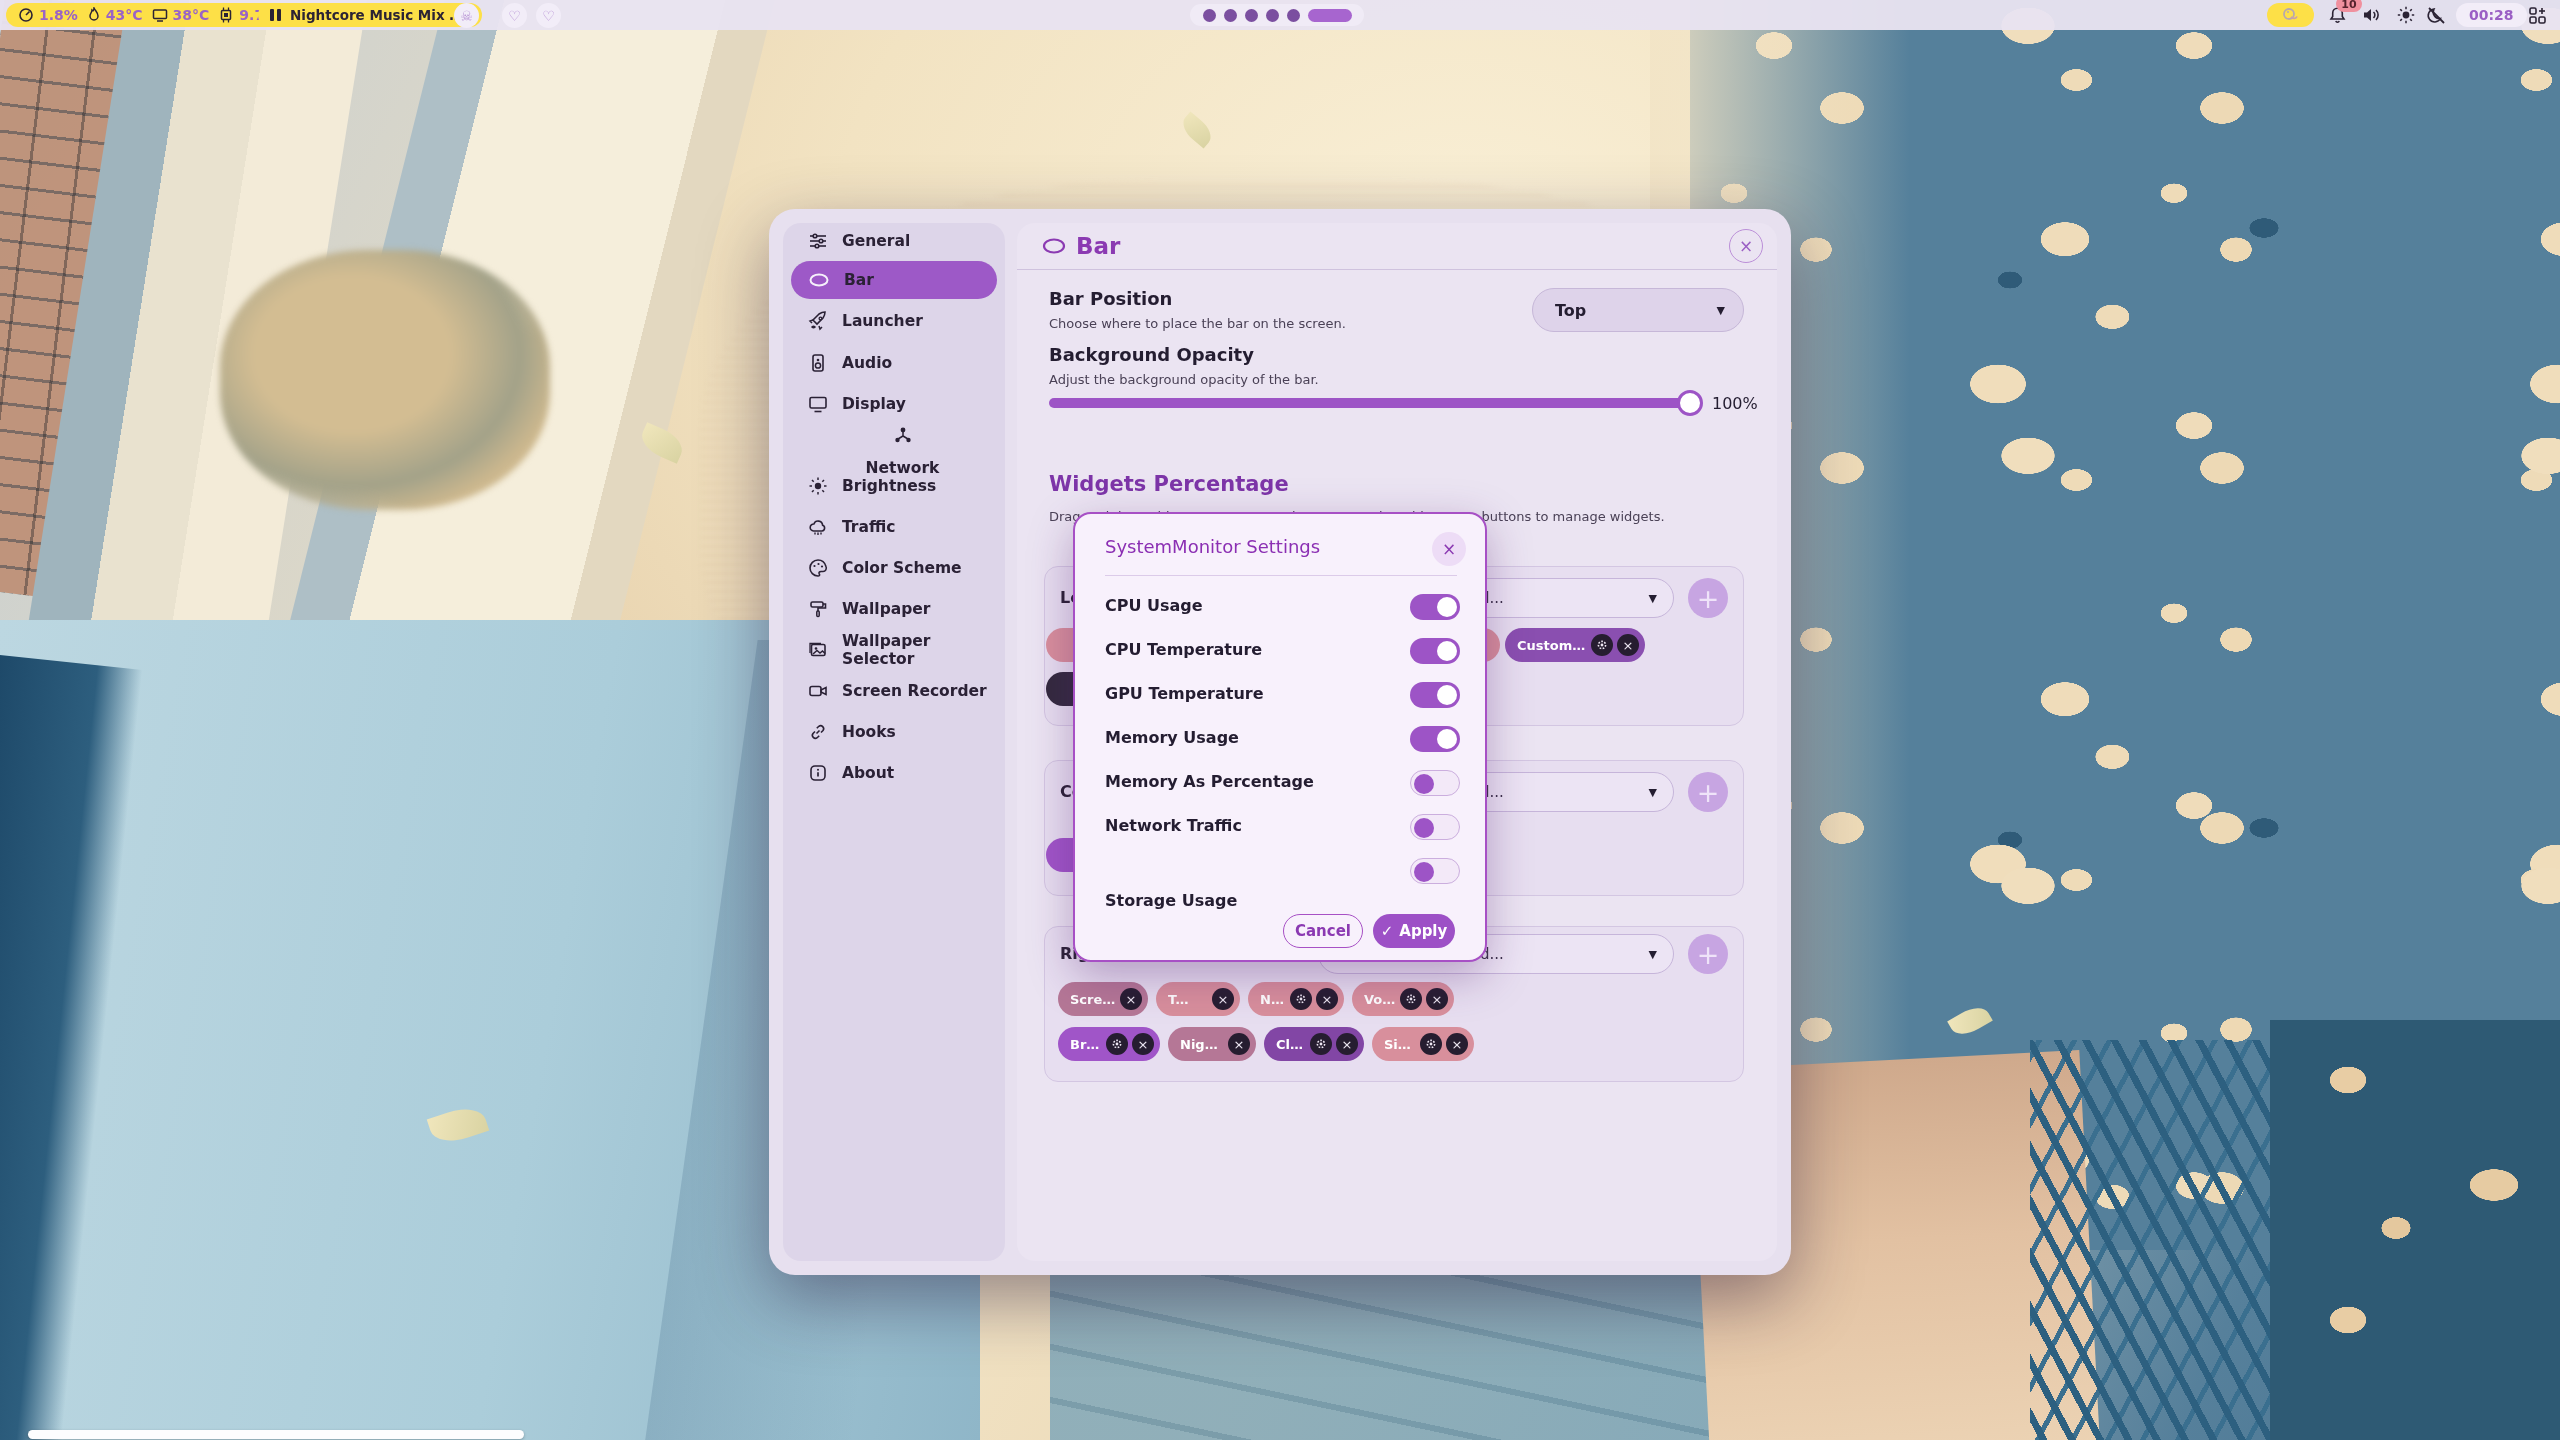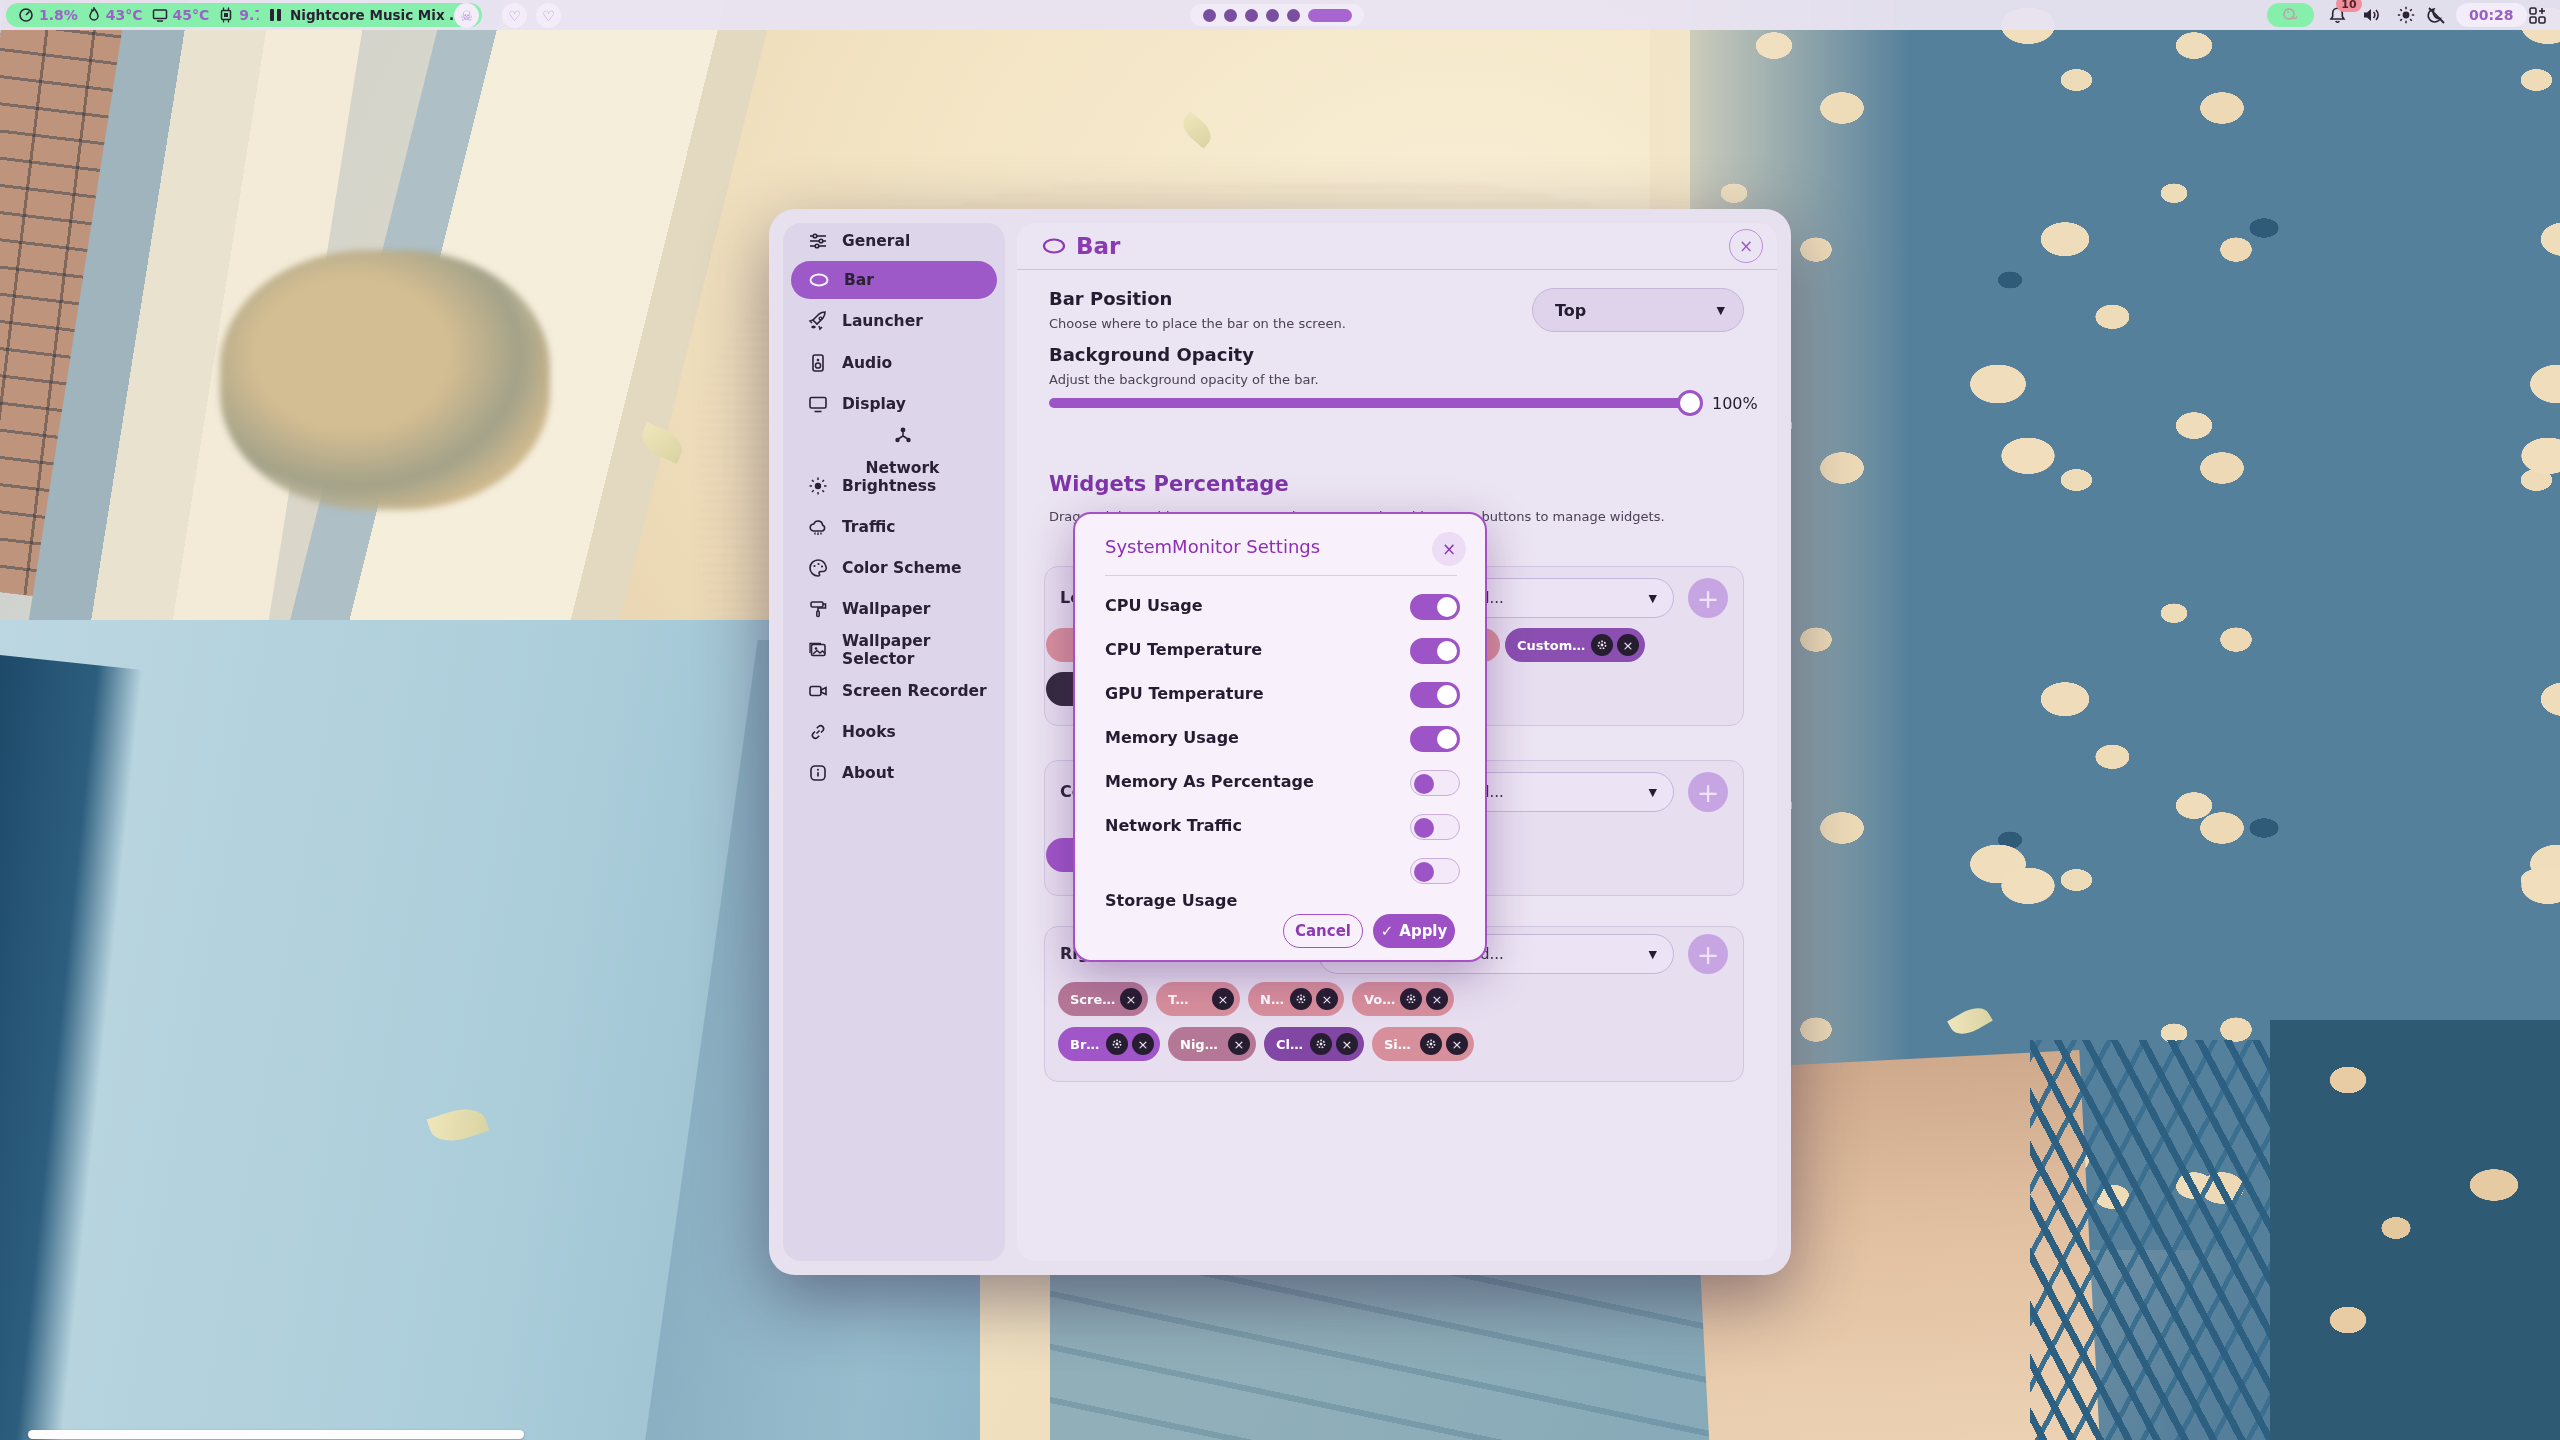--- a/index.html
+++ b/index.html
@@ -39,21 +39,21 @@
   .wp-tan-wall{left:1700px;top:1060px;width:390px;height:400px;transform:rotate(-3deg);background:linear-gradient(180deg,#cfa98c,#e2c1a2 45%,#ecd3b4);}
   .wp-fence{left:2030px;top:1040px;width:310px;height:420px;background:repeating-linear-gradient(62deg,rgba(0,0,0,0) 0 18px,#2d6080 18px 25px),repeating-linear-gradient(-62deg,rgba(0,0,0,0) 0 26px,#3a6f8f 26px 31px);}
   .wp-foliage-br{left:2270px;top:1020px;width:300px;height:430px;background-color:#2e5a74;
     background-image:radial-gradient(ellipse 30px 22px at 30% 25%,#e8cda4 60%,transparent 61%),radial-gradient(ellipse 40px 26px at 70% 55%,#e6cba2 60%,transparent 61%),radial-gradient(ellipse 24px 18px at 45% 80%,#e4c89e 60%,transparent 61%);
     background-size:260px 240px,320px 300px,280px 260px;}
   .leaf{position:absolute;background:linear-gradient(120deg,#f0e6bc,#d9d3a2);border-radius:0 60% 0 60%;}
   .bottom-strip{left:28px;top:1430px;width:496px;height:9px;border-radius:5px;background:#fdfdfe;box-shadow:0 1px 3px rgba(0,0,0,.25);z-index:5;}
 
   
   .topbar{left:0;top:0;width:2560px;height:30px;background:rgba(232,227,240,.96);z-index:30;}
-  .pill{position:absolute;display:flex;align-items:center;background:#86efac;border-radius:13px;height:24px;top:3px;padding:0 12px;gap:9px;}
+  .pill{position:absolute;display:flex;align-items:center;background:#fde047;border-radius:13px;height:24px;top:3px;padding:0 12px;gap:9px;}
   .stat{display:flex;align-items:center;gap:5px;font-size:14px;font-weight:bold;color:#9a63c6;}
   .stat svg{display:block;}
   .media-title{font-size:13.5px;font-weight:bold;color:#2b2334;max-width:180px;white-space:nowrap;overflow:hidden;text-overflow:ellipsis;}
   .pausebars{display:inline-flex;gap:3px;}
   .pausebars i{width:4px;height:12px;background:#2b2334;border-radius:1px;}
   .circle-btn{position:absolute;top:3px;width:25px;height:25px;border-radius:50%;background:#f2edf8;display:flex;align-items:center;justify-content:center;color:#b995d6;font-size:14px;line-height:1;}
   .ws-pill{position:absolute;left:1190px;top:4px;width:174px;height:22px;border-radius:11px;background:#f0ebf6;display:flex;align-items:center;justify-content:center;gap:8px;}
   .ws-dot{width:13px;height:13px;border-radius:7px;background:#7b4fa0;}
   .ws-active{width:44px;height:13px;border-radius:7px;background:#a765cf;}
   .tb-icon{position:absolute;top:0;height:30px;display:flex;align-items:center;justify-content:center;color:#2b2334;}
@@ -146,21 +146,21 @@
         <svg width="14" height="16" viewBox="0 0 14 16">
             <path d="M7 1C8.5 4 11 5.5 11 9a4 4 0 0 1-8 0C3 6.5 5 5.5 5 3c1 .8 1.6 1.6 2-2z" fill="none" stroke="#2b2334" stroke-width="1.5"></path>
           </svg>
         <span>43°C</span>
       </span>
       <span class="stat">
         <svg width="16" height="16" viewBox="0 0 16 16">
             <rect x="1.5" y="3" width="13" height="8.5" rx="1" fill="none" stroke="#2b2334" stroke-width="1.5"></rect>
             <line x1="5" y1="14" x2="11" y2="14" stroke="#2b2334" stroke-width="1.5"></line>
           </svg>
-        <span>45°C</span>
+        <span>38°C</span>
       </span>
       <span class="stat">
         <svg width="16" height="16" viewBox="0 0 16 16">
             <rect x="3.5" y="3.5" width="9" height="9" rx="1" fill="none" stroke="#2b2334" stroke-width="1.5"></rect>
             <rect x="6" y="6" width="4" height="4" fill="#2b2334"></rect>
             <line x1="5.5" y1="0.5" x2="5.5" y2="3" stroke="#2b2334" stroke-width="1.3"></line>
             <line x1="10.5" y1="0.5" x2="10.5" y2="3" stroke="#2b2334" stroke-width="1.3"></line>
             <line x1="5.5" y1="13" x2="5.5" y2="15.5" stroke="#2b2334" stroke-width="1.3"></line>
             <line x1="10.5" y1="13" x2="10.5" y2="15.5" stroke="#2b2334" stroke-width="1.3"></line>
           </svg>

